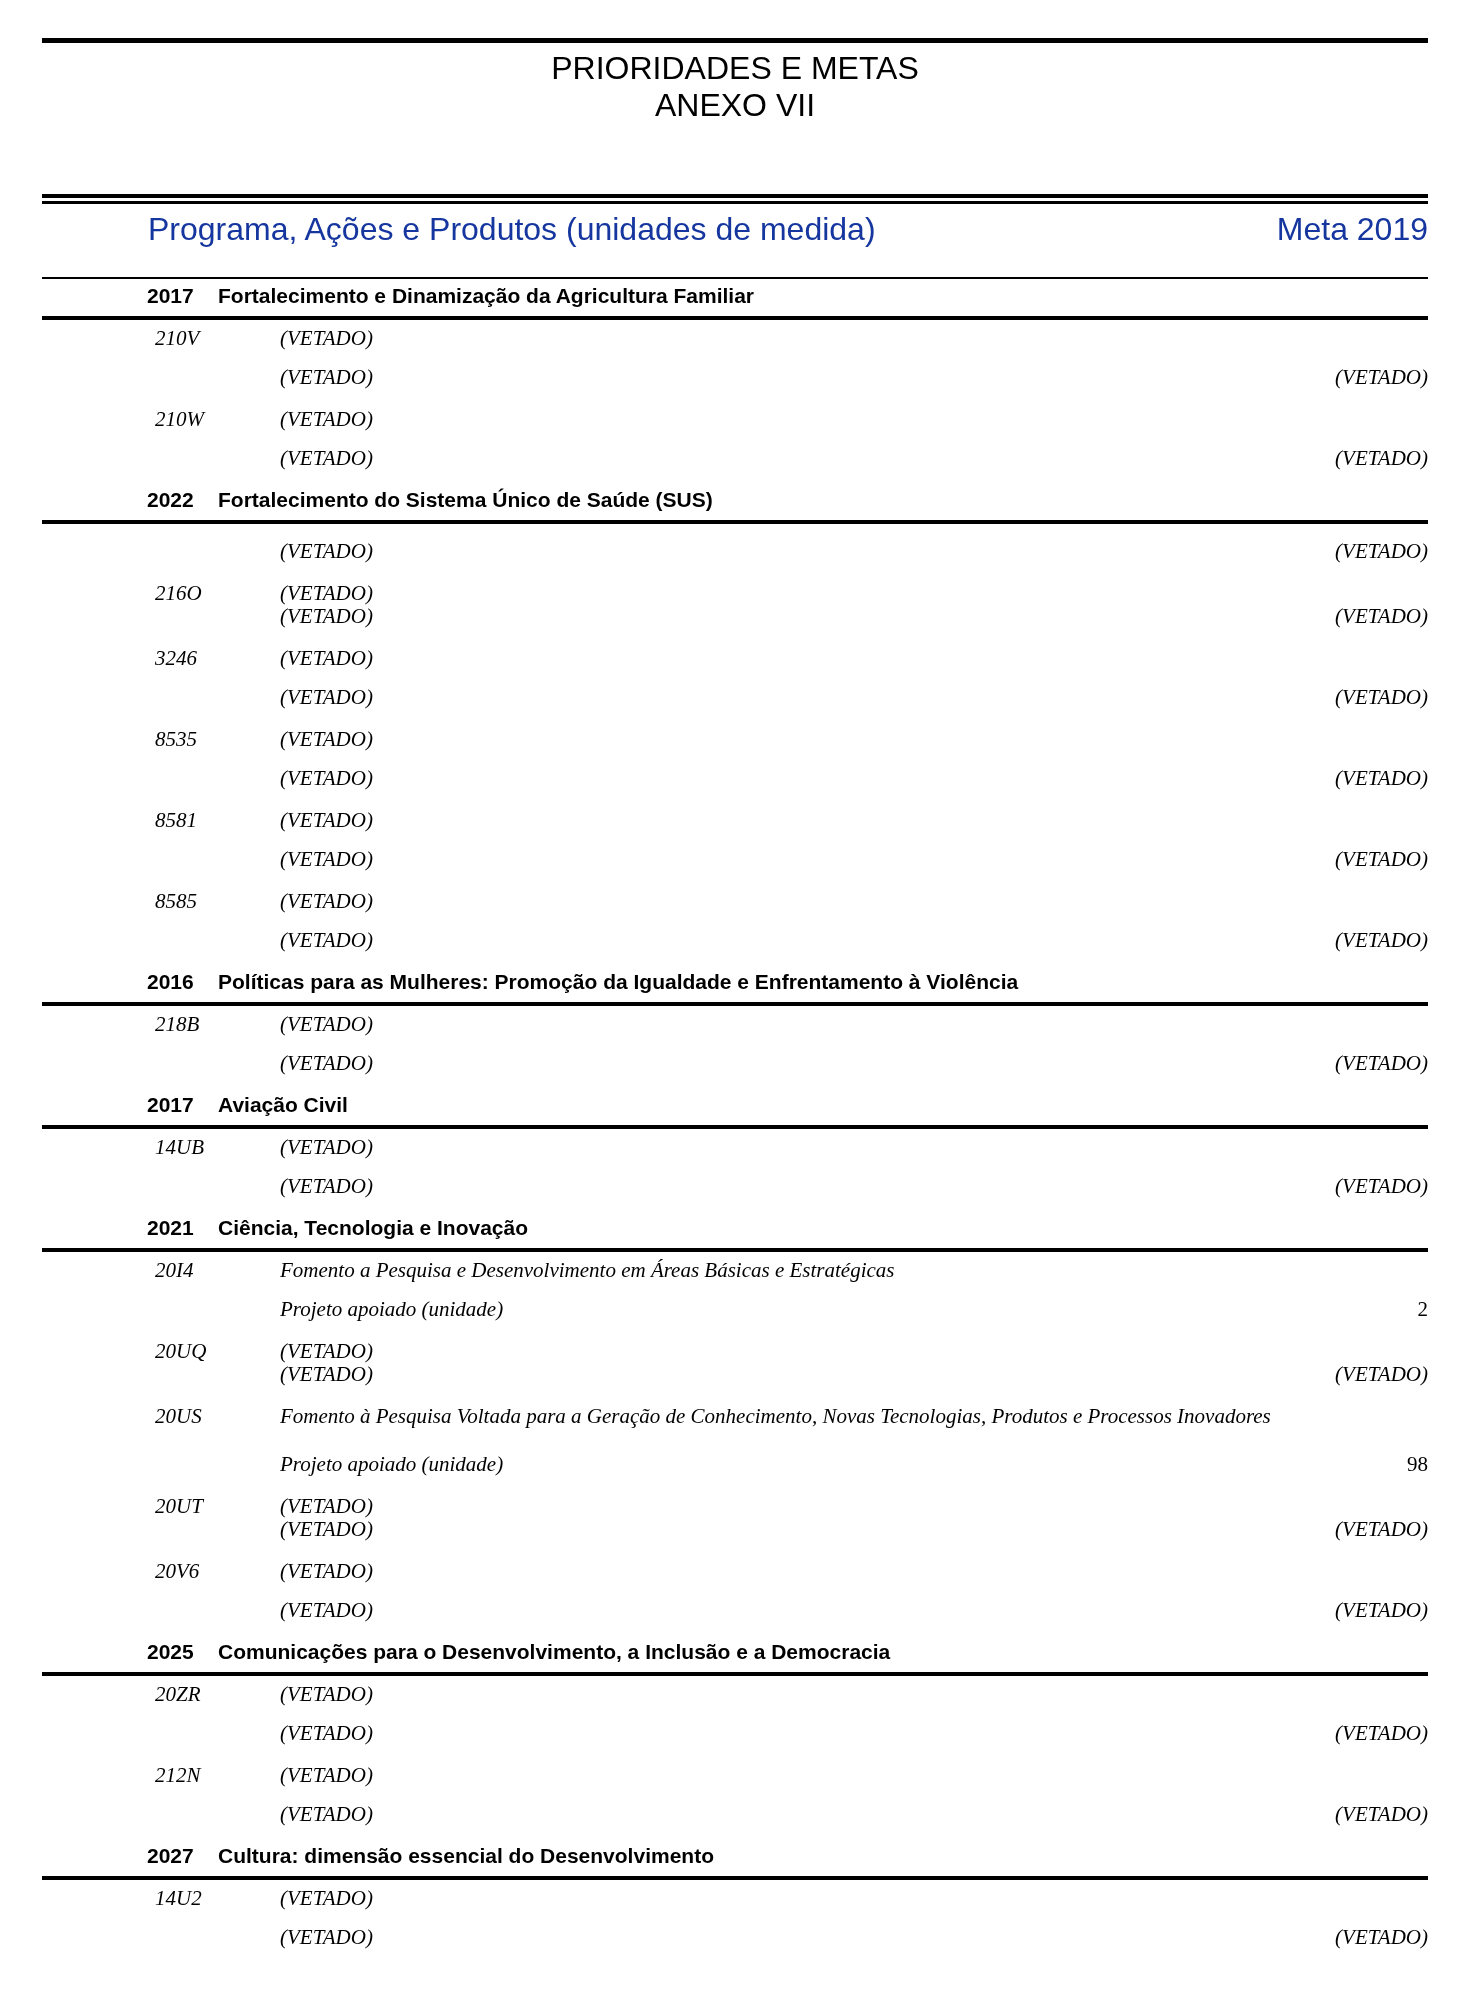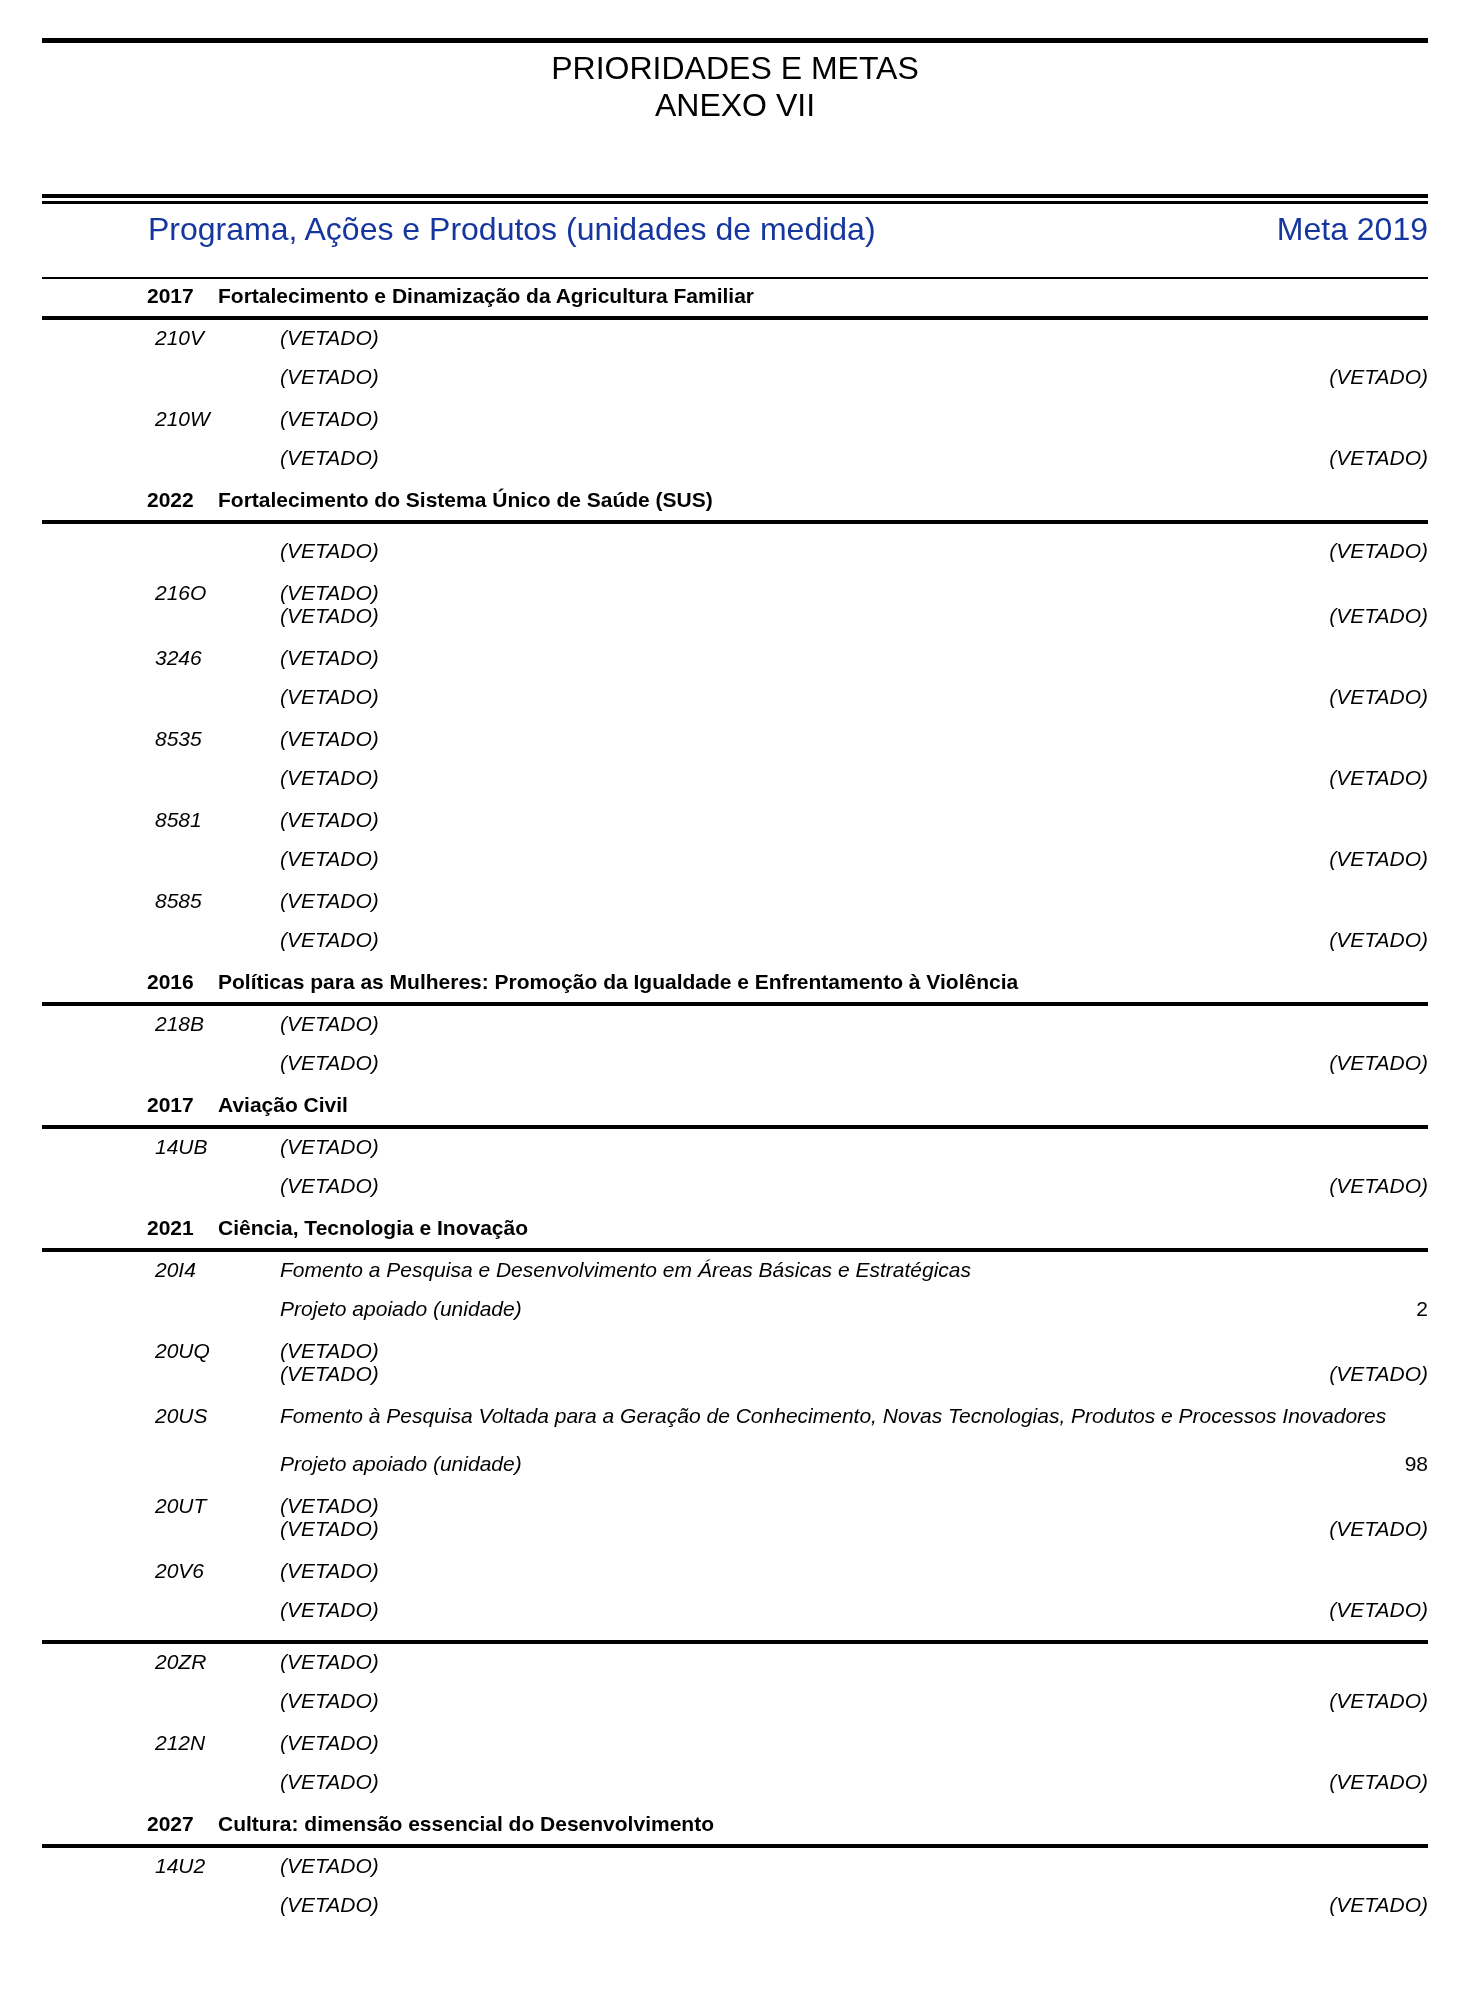--- a/index.html
+++ b/index.html
@@ -51,21 +51,21 @@
   .program { margin-top: 18px; }
   .program:first-child { margin-top: 5px; }
 
   .prog-row {
     padding-left: 105px;
     font-weight: bold;
     white-space: nowrap;
   }
   .pcode { display: inline-block; width: 71px; }
 
-  .action { margin-top: 18px; }
+  .action { margin-top: 18px; font-family: Liberation Serif, serif; }
   .actions .action:first-child { margin-top: 6px; }
 
   .a-row { padding-left: 113px; font-style: italic; white-space: nowrap; }
   .acode { display: inline-block; width: 125px; font-style: italic; }
   .adesc { font-style: italic; }
 
   .p-row {
     margin-top: 15px;
     padding-left: 238px;
     display: flex;
@@ -274,20 +274,23 @@
           </div>
           <div class="p-row">
             <span class="plabel">(VETADO)</span>
             <span class="pmeta it">(VETADO)</span>
           </div>
         </div>
       </div>
     </section>
 
     <section class="program">
+      <div class="prog-row">
+        <span class="pcode">2025</span><span class="ptitle">Comunicações para o Desenvolvimento, a Inclusão e a Democracia</span>
+      </div>
       <div class="rule thick"></div>
       <div class="actions">
         <div class="action">
           <div class="a-row">
             <span class="acode">20ZR</span><span class="adesc">(VETADO)</span>
           </div>
           <div class="p-row">
             <span class="plabel">(VETADO)</span>
             <span class="pmeta it">(VETADO)</span>
           </div>

